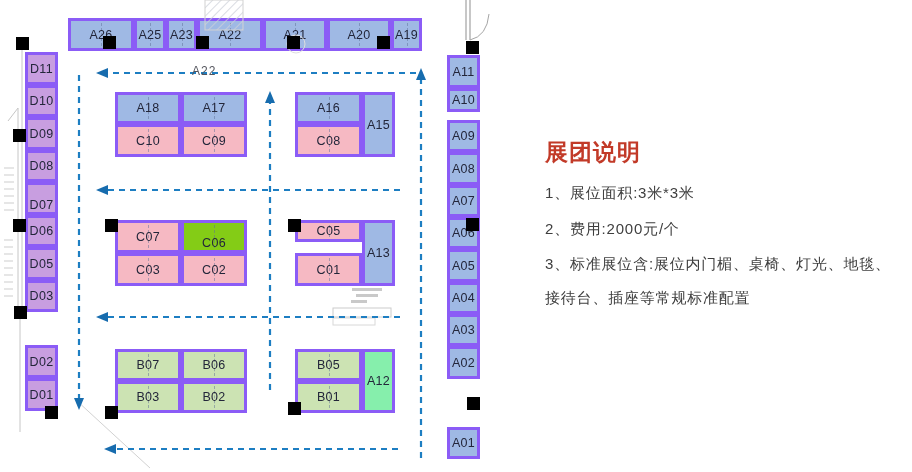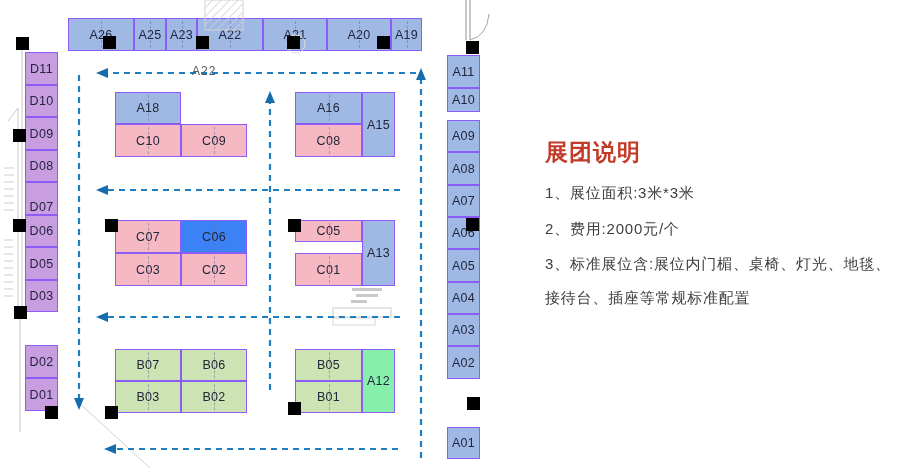--- a/index.html
+++ b/index.html
@@ -1,20 +1,20 @@
 <!DOCTYPE html>
 <html><head>
 <meta charset="utf-8">
 <style>
   html,body{margin:0;padding:0;}
   body{width:912px;height:472px;background:#ffffff;overflow:hidden;
        font-family:"Liberation Sans", sans-serif;position:relative;}
   #stage{position:relative;width:912px;height:472px;background:#fff;}
   #plan{position:absolute;left:0;top:0;width:510px;height:472px;}
-  .booth{position:absolute;border:1px solid #8b5cf6;box-sizing:border-box;
+  .booth{position:absolute;border:3px solid #8b5cf6;box-sizing:border-box;
          display:flex;align-items:center;justify-content:center;
          font-size:12.5px;color:#23263a;letter-spacing:.3px;z-index:2;}
   .booth .cl{position:absolute;left:50%;top:2px;bottom:2px;width:0;
              border-left:1px dashed rgba(96,112,150,.5);}
   .booth .lbl{position:relative;z-index:1;}
   .pillar{position:absolute;width:13px;height:13px;background:#000;z-index:5;}
   #overlay{position:absolute;left:0;top:0;z-index:3;pointer-events:none;}
   #flow-label{position:absolute;left:192px;top:64px;z-index:4;font-size:12px;
               color:#55565e;letter-spacing:1px;}
   
@@ -166,20 +166,24 @@
       <div class="booth" style="left: 447px; top: 346px; width: 33px; height: 33px; background: rgb(159, 185, 228);">
         <span class="lbl">A02</span>
       </div>
       <div class="booth" style="left: 447px; top: 379px; width: 33px; height: 32px; background: rgb(159, 185, 228); margin-top: 48px;">
         <span class="lbl">A01</span>
       </div>
       <div class="booth" style="left: 115px; top: 92px; width: 66px; height: 32px; background: rgb(159, 185, 228);">
         <span class="cl"></span>
         <span class="lbl">A18</span>
       </div>
+      <div class="booth" style="left: 181px; top: 92px; width: 66px; height: 32px; background: rgb(159, 185, 228);">
+        <span class="cl"></span>
+        <span class="lbl">A17</span>
+      </div>
       <div class="booth" style="left: 115px; top: 124px; width: 66px; height: 33px; background: rgb(246, 185, 195);">
         <span class="cl"></span>
         <span class="lbl">C10</span>
       </div>
       <div class="booth" style="left: 181px; top: 124px; width: 66px; height: 33px; background: rgb(246, 185, 195);">
         <span class="cl"></span>
         <span class="lbl">C09</span>
       </div>
       <div class="booth" style="left: 295px; top: 92px; width: 67px; height: 32px; background: rgb(159, 185, 228);">
         <span class="cl"></span>
@@ -189,21 +193,21 @@
         <span class="cl"></span>
         <span class="lbl">C08</span>
       </div>
       <div class="booth" style="left: 362px; top: 92px; width: 33px; height: 65px; background: rgb(159, 185, 228);">
         <span class="lbl">A15</span>
       </div>
       <div class="booth" style="left: 115px; top: 220px; width: 66px; height: 33px; background: rgb(246, 185, 195);">
         <span class="cl"></span>
         <span class="lbl">C07</span>
       </div>
-      <div class="booth" style="left: 181px; top: 220px; width: 66px; height: 33px; background: #3b82f6;">
+      <div class="booth" style="left: 181px; top: 220px; width: 66px; height: 33px; background: #84cc16; align-items: flex-end;">
         <span class="cl"></span>
         <span class="lbl">C06</span>
       </div>
       <div class="booth" style="left: 115px; top: 253px; width: 66px; height: 33px; background: rgb(246, 185, 195);">
         <span class="cl"></span>
         <span class="lbl">C03</span>
       </div>
       <div class="booth" style="left: 181px; top: 253px; width: 66px; height: 33px; background: rgb(246, 185, 195);">
         <span class="cl"></span>
         <span class="lbl">C02</span>

